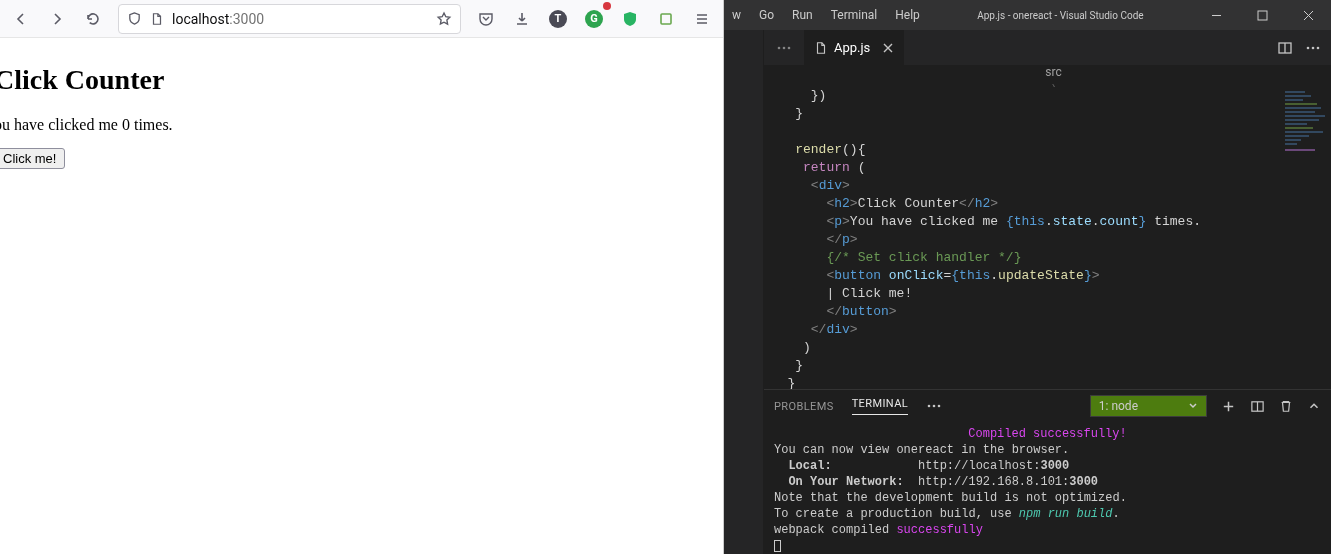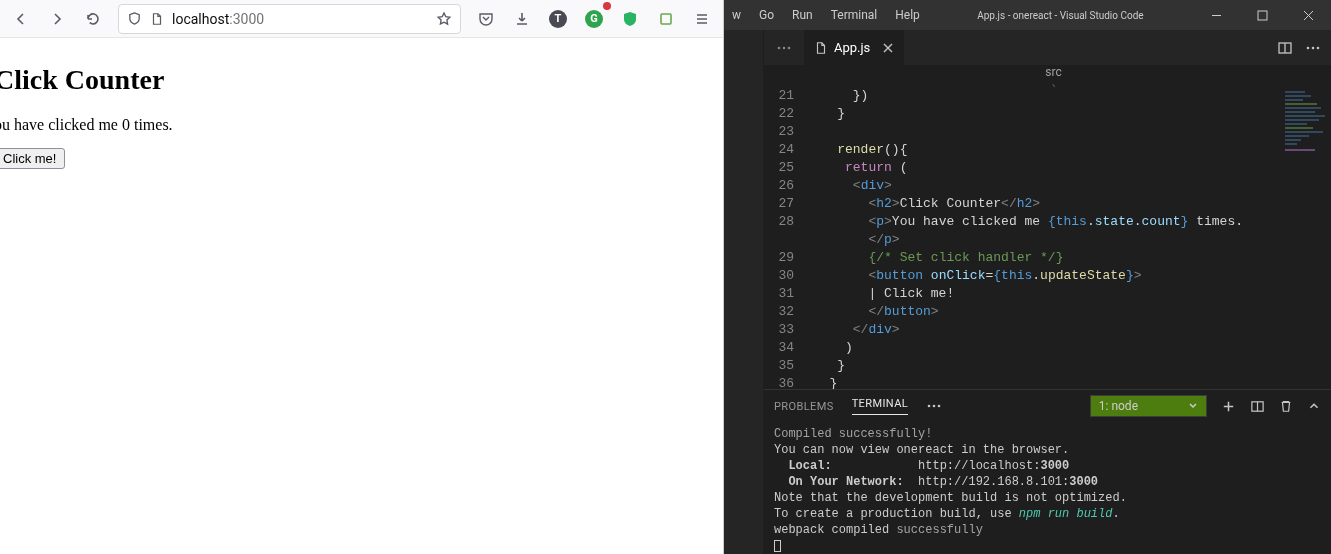--- a/index.html
+++ b/index.html
@@ -233,21 +233,21 @@
   .vs-terminal {
     flex:1;
     padding: 4px 10px 6px 10px;
     font-family: Consolas, "Courier New", monospace;
     font-size:12px;
     line-height:16px;
     color:#ccc;
     overflow:hidden;
     white-space:pre;
   }
-  .t-green { color:#a3a3a3; }
+  .t-green { color:#d946ef;text-align:center; }
   .t-cyan  { color:#4ec9b0;font-style:italic; }
   .t-bold  { font-weight:700; }
   .cursor-box { display:inline-block; width:7px; height:12px; border:1px solid #ccc; vertical-align:middle; }
 
   svg { display:block; }
 </style>
 </head>
 <body>
 
 <div class="browser">
@@ -408,39 +408,20 @@
               <path d="M9 2v3h3"></path>
             </svg>
         </span>
         <span>App.js</span>
         <span class="chev">›</span>
         <span class="sym">⊞</span>
         <span>default</span>
       </div>
 
       <div class="vs-code-area">
-        <div class="vs-linenumbers" id="lns">
-            <div>21</div>
-            <div>22</div>
-            <div>23</div>
-            <div>24</div>
-            <div>25</div>
-            <div>26</div>
-            <div>27</div>
-            <div>28</div>
-            <div></div>
-            <div>29</div>
-            <div>30</div>
-            <div>31</div>
-            <div>32</div>
-            <div>33</div>
-            <div>34</div>
-            <div>35</div>
-            <div>36</div>
-          </div>
         <div class="vs-lines" id="vls"><div>      <span class="tok-brace">})</span></div><div>    <span class="tok-brace">}</span></div><div></div><div>    <span class="tok-fn">render</span>(){</div><div>     <span class="tok-key">return</span> <span class="tok-brace">(</span></div><div>      <span class="tok-tag">&lt;</span><span class="tok-elem">div</span><span class="tok-tag">&gt;</span></div><div>        <span class="tok-tag">&lt;</span><span class="tok-elem">h2</span><span class="tok-tag">&gt;</span>Click Counter<span class="tok-tag">&lt;/</span><span class="tok-elem">h2</span><span class="tok-tag">&gt;</span></div><div>        <span class="tok-tag">&lt;</span><span class="tok-elem">p</span><span class="tok-tag">&gt;</span>You have clicked me <span class="tok-blue">{</span><span class="tok-blue">this</span>.<span class="tok-id">state</span>.<span class="tok-id">count</span><span class="tok-blue">}</span> times.</div><div>        <span class="tok-tag">&lt;/</span><span class="tok-elem">p</span><span class="tok-tag">&gt;</span></div><div>        <span class="tok-com">{/* Set click handler */}</span></div><div>        <span class="tok-tag">&lt;</span><span class="tok-elem">button</span> <span class="tok-attr">onClick</span>=<span class="tok-blue">{this</span>.<span class="tok-fn">updateState</span><span class="tok-blue">}</span><span class="tok-tag">&gt;</span></div><div>        | Click me!</div><div>        <span class="tok-tag">&lt;/</span><span class="tok-elem">button</span><span class="tok-tag">&gt;</span></div><div>      <span class="tok-tag">&lt;/</span><span class="tok-elem">div</span><span class="tok-tag">&gt;</span></div><div>     <span class="tok-brace">)</span></div><div>    <span class="tok-brace">}</span></div><div>   <span class="tok-brace">}</span></div></div>
         <div class="minimap">
           <div class="mm-line" style="top:4px;width:20px;"></div>
           <div class="mm-line" style="top:8px;width:26px;"></div>
           <div class="mm-line" style="top:12px;width:18px;"></div>
           <div class="mm-line" style="top:16px;width:32px;background:#5a7a3a;"></div>
           <div class="mm-line" style="top:20px;width:36px;"></div>
           <div class="mm-line" style="top:24px;width:30px;"></div>
           <div class="mm-line" style="top:28px;width:40px;"></div>
           <div class="mm-line" style="top:32px;width:34px;"></div>

